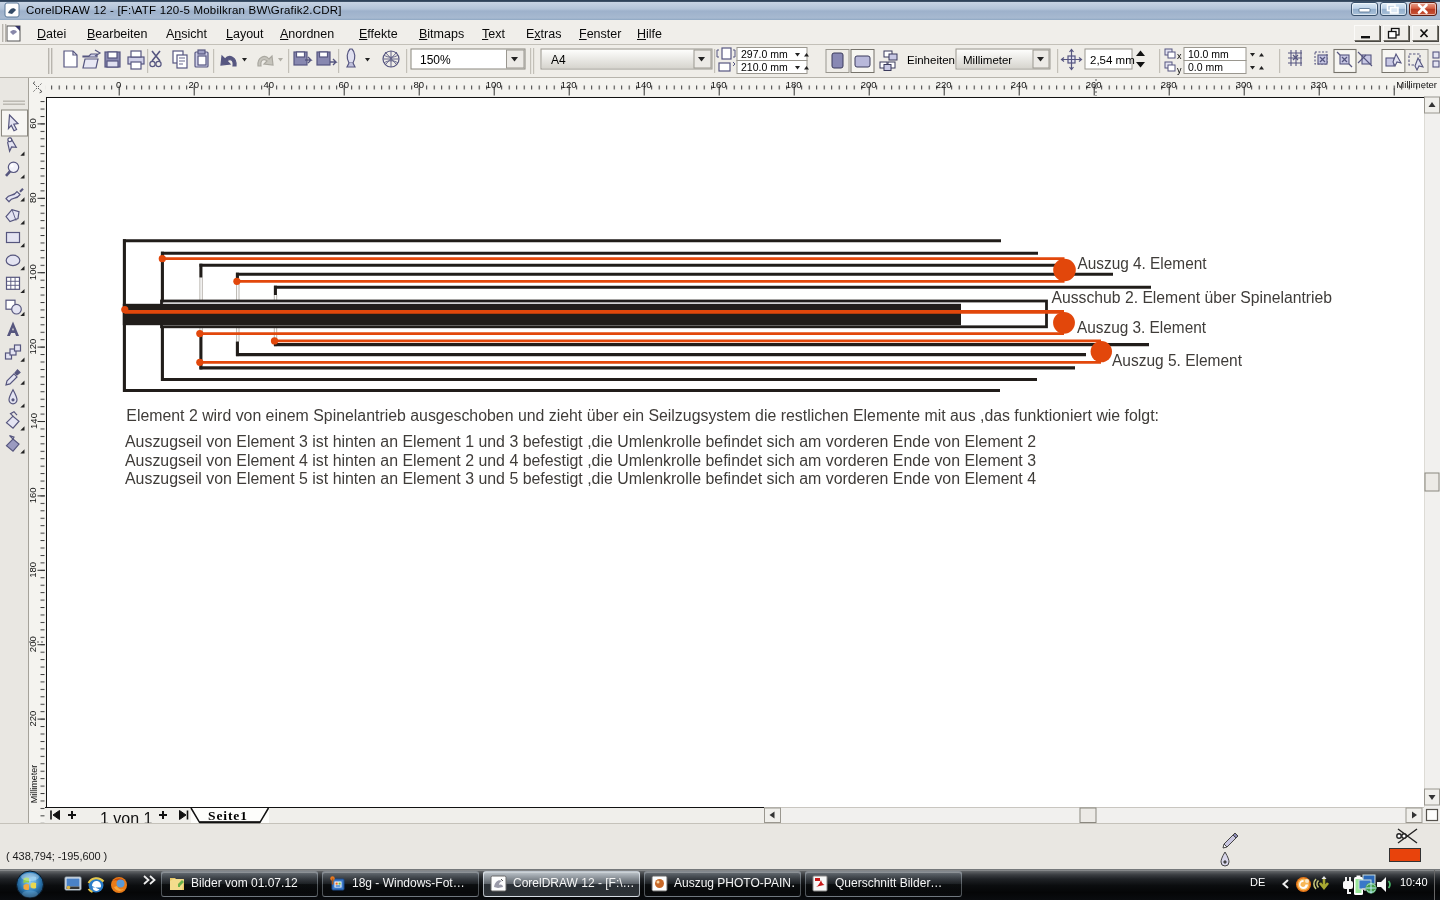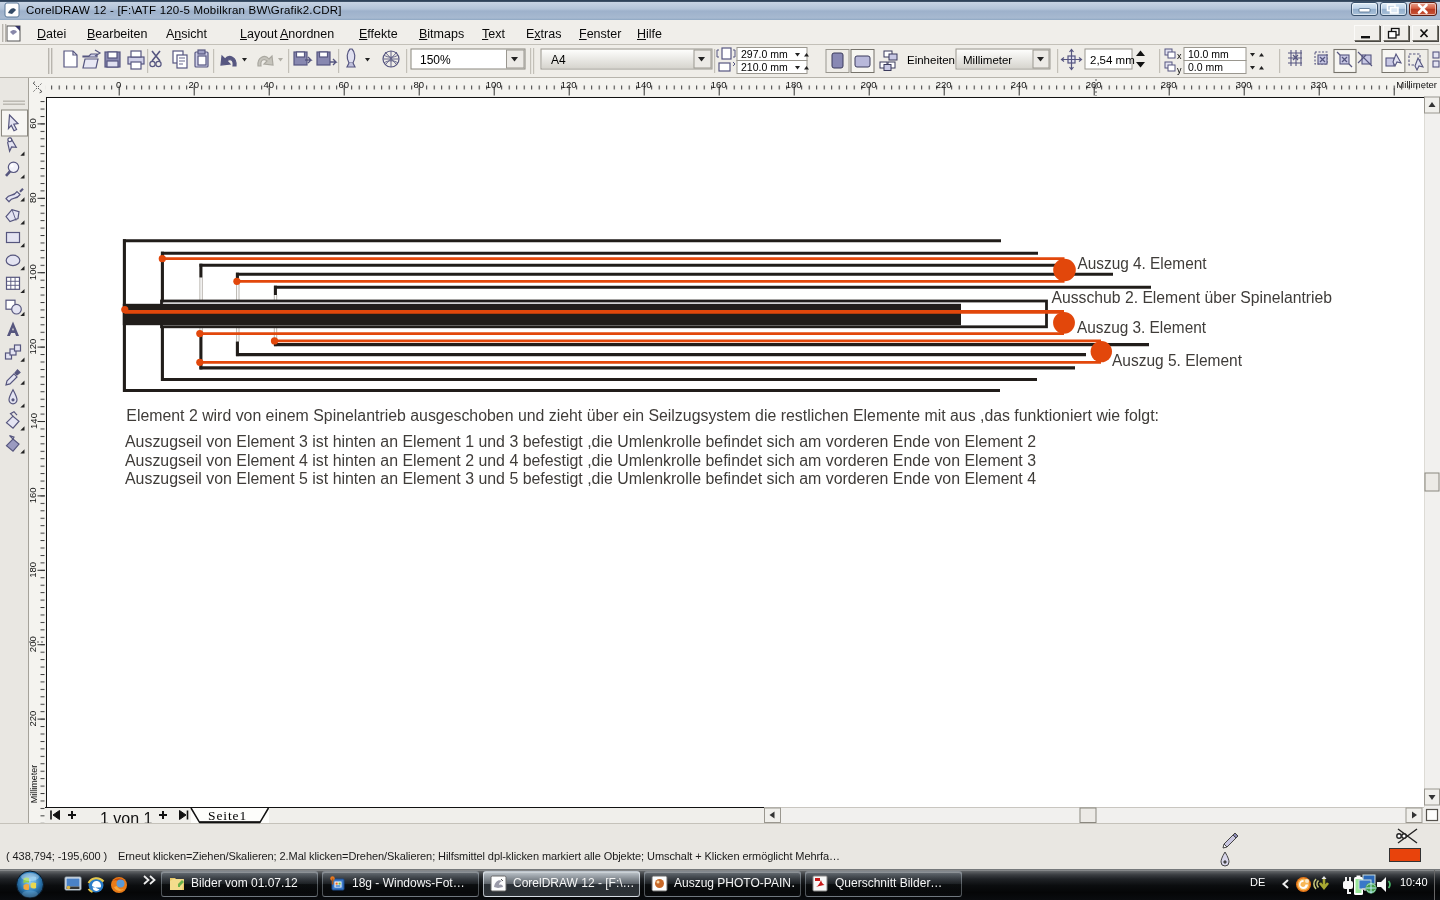--- a/index.html
+++ b/index.html
@@ -21,21 +21,21 @@
 #toolbox{left:0;top:78px;width:29px;height:745px;background:#e9e7e2;border-right:1px solid #a5a29a}
 #canvasarea{left:45px;top:96px;width:1379px;height:711px;background:#f1f0ec}
 #page{left:46px;top:96.5px;width:1378px;height:710.5px;background:#fff;border-left:1.6px solid #111;border-top:1.6px solid #111}
 
 #vscroll{left:1424px;top:96px;width:16px;height:711px;background:#f1f0ee;border-left:1px solid #dddbd5}
 #navrow{left:45px;top:807px;width:719px;height:16px;background:#f0efeb;border-top:1.6px solid #111}
 #hscroll{left:764px;top:807px;width:660px;height:16px;background:#f1f0ee;border-top:1px solid #c9c6c0}
 #corner{left:1424px;top:807px;width:16px;height:16px;background:#f0efeb}
 #navtext{left:100px;top:810px;font-size:16px;color:#111}
 #seitetab{left:191px;top:808px;width:78px;height:15px;background:#fdfdfb}
-#seitetext{left:208px;top:808px;z-index:3;font-size:13.5px;letter-spacing:0.9px;font-weight:normal;font-family:"Liberation Serif",serif;color:#000}
+#seitetext{left:208px;top:808px;z-index:3;font-size:13.5px;letter-spacing:0.9px;font-weight:bold;font-family:"Liberation Serif",serif;color:#000}
 
 #statusbar{left:0;top:823px;width:1440px;height:46px;background:#e9e7e2;border-top:1px solid #c5c2ba}
 #statustext1{left:6px;top:850px;font-size:11px;letter-spacing:-0.08px;color:#1a1a1a}
 #statustext2{left:118px;top:850px;font-size:11px;letter-spacing:-0.08px;color:#1a1a1a}
 #statswatch{left:1389px;top:848px;width:32px;height:14px;background:#e8430c;border:1px solid #333}
 
 #taskbar{left:0;top:869px;width:1440px;height:31px;background:linear-gradient(#97999b 0%,#5e6164 5%,#3a3d41 16%,#1f2226 30%,#0b0d0f 52%,#050607 75%,#0a0c0f 100%);border-top:1px solid #75787a}
 .taskbtn{top:871px;width:157px;height:26px;border-radius:3px;border:1px solid rgba(210,220,230,.35);background:linear-gradient(rgba(130,140,150,.45),rgba(70,78,86,.25) 48%,rgba(10,12,14,.15) 52%,rgba(40,44,48,.1));box-shadow:inset 0 1px 0 rgba(255,255,255,.25)}
 .taskbtn.active{background:linear-gradient(rgba(225,233,240,.75),rgba(160,170,180,.55) 48%,rgba(80,90,100,.45) 52%,rgba(110,120,130,.4));border-color:rgba(240,248,255,.65)}
 .tasktext{top:876px;font-size:12px;color:#f5f5f5;white-space:nowrap;overflow:hidden}
@@ -45,21 +45,21 @@
 <div id="stage">
   <div class="abs" id="titlebar"></div>
   <div class="abs" id="titletext">CorelDRAW 12 - [F:\ATF 120-5 Mobilkran BW\Grafik2.CDR]</div>
   <div class="abs capbtn capblue" style="left:1351px;width:27px"></div>
   <div class="abs capbtn capblue" style="left:1380px;width:27px"></div>
   <div class="abs capbtn" id="capclose" style="left:1409px;width:28px"></div>
   <div class="abs" id="menubar"></div>
   <div class="abs menuitem" style="left:37px"><u>D</u>atei</div>
   <div class="abs menuitem" style="left:87px"><u>B</u>earbeiten</div>
   <div class="abs menuitem" style="left:166px">A<u>n</u>sicht</div>
-  <div class="abs menuitem" style="left:240px"><u>L</u>ayout</div>
+  <div class="abs menuitem" style="left:226px"><u>L</u>ayout</div>
   <div class="abs menuitem" style="left:280px"><u>A</u>nordnen</div>
   <div class="abs menuitem" style="left:359px"><u>E</u>ffekte</div>
   <div class="abs menuitem" style="left:419px"><u>B</u>itmaps</div>
   <div class="abs menuitem" style="left:482px"><u>T</u>ext</div>
   <div class="abs menuitem" style="left:526px">E<u>x</u>tras</div>
   <div class="abs menuitem" style="left:579px"><u>F</u>enster</div>
   <div class="abs menuitem" style="left:637px"><u>H</u>ilfe</div>
   <div class="abs mdibtn" style="left:1354px"></div>
   <div class="abs mdibtn" style="left:1383px"></div>
   <div class="abs mdibtn" style="left:1412px"></div>
@@ -71,21 +71,20 @@
   <div class="abs" id="page"></div>
   <div class="abs" id="vscroll"></div>
   <div class="abs" id="navrow"></div>
   <div class="abs" id="navtext">1 von 1</div>
   <div class="abs" id="seitetab"></div>
   <div class="abs" id="seitetext">Seite1</div>
   <div class="abs" id="hscroll"></div>
   <div class="abs" id="corner"></div>
   <div class="abs" id="statusbar"></div>
   <div class="abs" id="statustext1">( 438,794; -195,600 )</div>
-  <div class="abs" id="statustext2">Erneut klicken=Ziehen/Skalieren; 2.Mal klicken=Drehen/Skalieren; Hilfsmittel dpl-klicken markiert alle Objekte; Umschalt + Klicken ermöglicht Mehrfa…</div>
   <div class="abs" id="statswatch"></div>
   <div class="abs" id="taskbar"></div>
   <div class="abs taskbtn" style="left:161px"></div>
   <div class="abs taskbtn" style="left:322px"></div>
   <div class="abs taskbtn active" style="left:483px"></div>
   <div class="abs taskbtn" style="left:644px"></div>
   <div class="abs taskbtn" style="left:805px"></div>
   <div class="abs tasktext" style="left:191px;width:122px">Bilder vom 01.07.12</div>
   <div class="abs tasktext" style="left:352px;width:122px">18g - Windows-Fot…</div>
   <div class="abs tasktext" style="left:513px;width:122px">CorelDRAW 12 - [F:\…</div>

